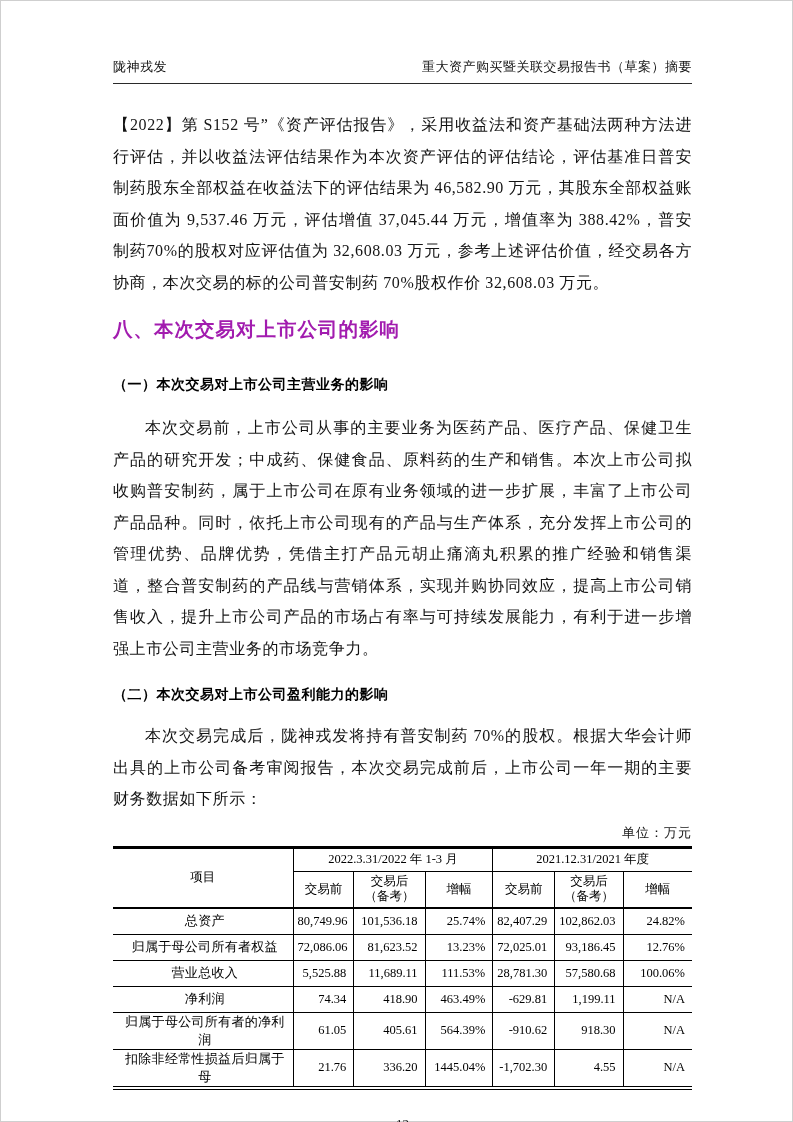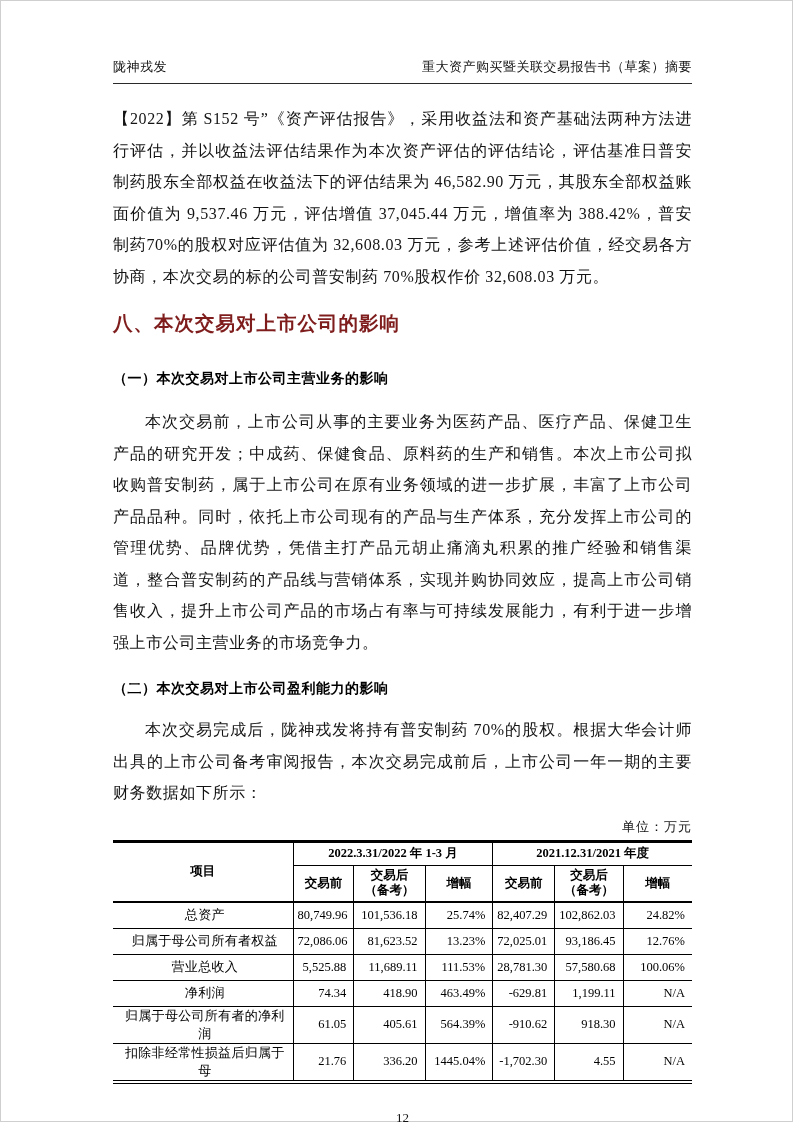--- a/index.html
+++ b/index.html
@@ -24,27 +24,27 @@
     border-bottom: 1.5px solid #2a2a2a;
     font-size: 13px; letter-spacing: 0.5px;
   }
 
   
   p.body-par {
     font-size: 16px; line-height: 31.5px; letter-spacing: 0.6px;
     text-align: justify; margin: 0;
   }
   p.indent { text-indent: 2em; }
-  p.p1 { margin-top: 19px; }
+  p.p1 { margin-top: 25px; }
   p.p2 { margin-top: 13px; }
   p.p3 { margin-top: 11px; }
 
   h1.sec {
     font-family: "Liberation Sans", "DejaVu Sans", sans-serif;
-    font-weight: 700; color: #7f1d1d;
+    font-weight: 700; color: #a21caf;
     font-size: 19.5px; line-height: 34px; margin: 14px 0 0 0; letter-spacing: 1px;
   }
   h2.sub {
     font-family: "Liberation Sans", "DejaVu Sans", sans-serif;
     font-weight: 700; color: #000;
     font-size: 14px; line-height: 30px; margin: 23px 0 0 0; letter-spacing: 0.5px;
   }
   h2.sub2 { margin-top: 15px; }
 
   
@@ -56,21 +56,21 @@
   table.fin {
     width: 100%; border-collapse: collapse; table-layout: fixed;
     font-size: 12.5px; color: #000;
   }
   table.fin th, table.fin td { border: 1px solid #000; overflow: hidden; }
   table.fin tr > *:first-child { border-left: 0; }
   table.fin tr > *:last-child  { border-right: 0; }
   table.fin thead tr.grp > th  { border-top: 0; }
   table.fin tbody tr:last-child > td { border-bottom: 0; }
   table.fin thead th {
-    font-weight: 700; text-align: center; vertical-align: middle;
+    font-weight: 400; text-align: center; vertical-align: middle;
     padding: 1px 0;
   }
   table.fin thead tr.grp th { height: 20px; font-size: 12.5px; }
   table.fin thead tr.sub th { height: 33px; white-space: pre-line; line-height: 15px; border-bottom: 2px solid #000; }
   table.fin th.item-col { border-bottom: 2px solid #000; font-size: 13px; }
   table.fin tbody td { height: 25px; vertical-align: middle; }
   table.fin td.lbl { text-align: center; padding: 0 3px 0 7px; font-size: 13px; letter-spacing: 0.3px; }
   table.fin td.num { text-align: right; padding: 0 7px 0 4px; }
 
   .pagenum { text-align: center; font-size: 13px; margin-top: 26px; }

